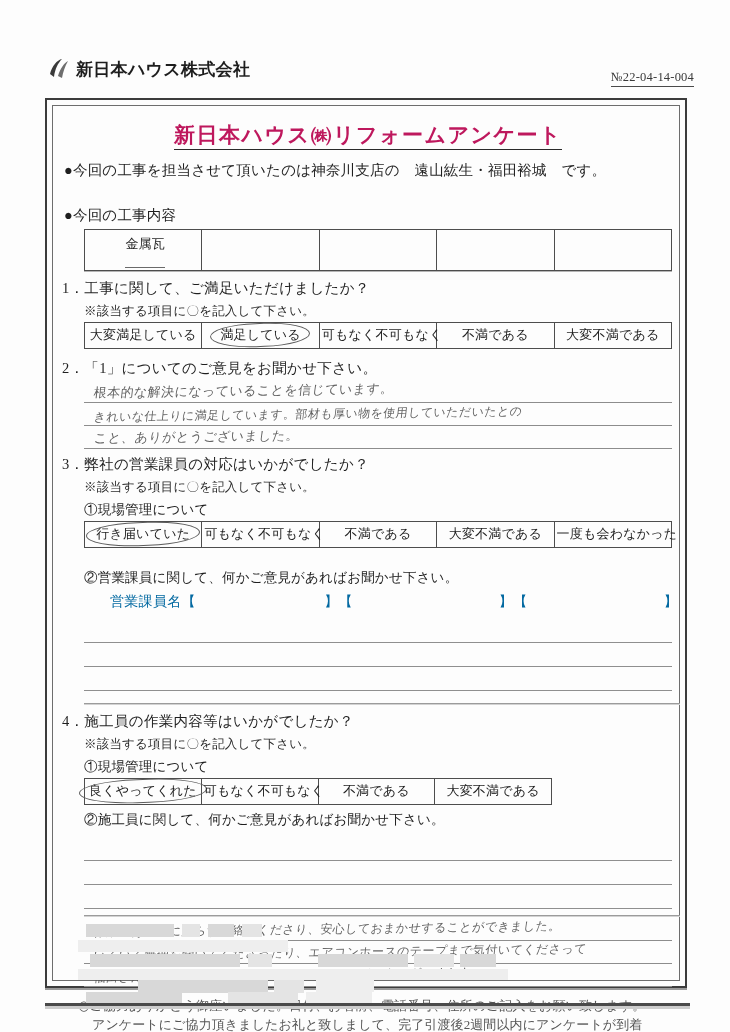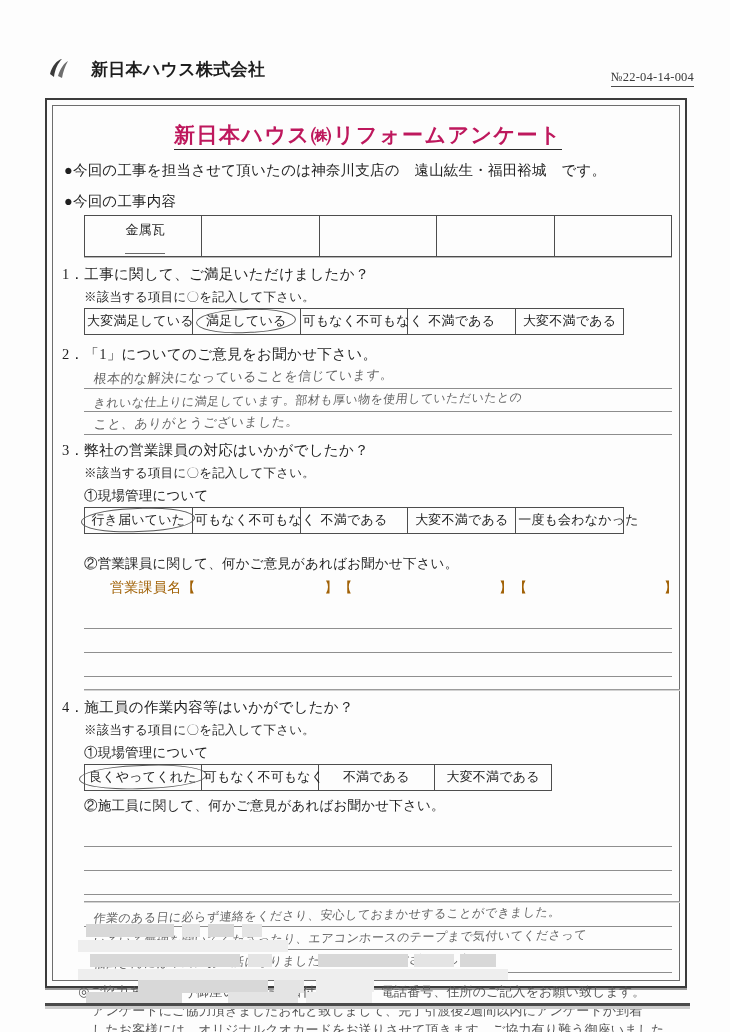--- a/index.html
+++ b/index.html
@@ -19,21 +19,21 @@
     overflow: hidden;
   }
 
   
   .letterhead {
     position: absolute;
     left: 48px;
     top: 57px;
     display: flex;
     align-items: center;
-    gap: 21px;
+    gap: 6px;
   }
   .logo-mark {
     width: 22px;
     height: 24px;
     position: relative;
   }
   .logo-mark svg { display: block; }
   .company-name {
     font-family: "DejaVu Sans", "Liberation Sans", sans-serif;
     font-size: 17px;
@@ -169,21 +169,21 @@
   .rating-table {
     margin-left: 26px;
     margin-top: 2px;
     border: 1.6px solid #3f3f3f;
   }
   .rating-table td {
     height: 22px;
     padding: 1px 2px 2px 2px;
     font-size: 12.8px;
   }
-  .rating-table.w5 { width: 540px; }
+  .rating-table.w5 { width: 588px; }
   .rating-table.w4 { width: 468px; }
 
   
   .circled {
     position: relative;
     display: inline-block;
     padding: 0 2px;
   }
   .circled::after {
     content: "";
@@ -226,21 +226,21 @@
     border-bottom: 1px solid #8f8f8f;
     height: 23px;
     width: 588px;
   }
 
   
   .staff-row {
     margin-left: 52px;
     margin-top: 6px;
     font-size: 14px;
-    color: #a16207;
+    color: #0369a1;
     display: flex;
     align-items: flex-start;
     letter-spacing: 0.3px;
     white-space: nowrap;
   }
   .staff-row .bk {
     display: inline-block;
   }
   .gap-a { display: inline-block; width: 132px; }
   .gap-b { display: inline-block; width: 150px; }
@@ -313,21 +313,21 @@
   </div>
 
   <div class="content">
 
     <div class="form-title">
       <span>新日本ハウス㈱リフォームアンケート</span>
     </div>
 
     <div class="bullet-line">●今回の工事を担当させて頂いたのは神奈川支店の　遠山紘生・福田裕城　です。</div>
 
-    <div class="bullet-line" style="margin-top:12px">●今回の工事内容</div>
+    <div class="bullet-line" style="margin-top:26px">●今回の工事内容</div>
 
     <table class="grid work-table">
       <tbody>
           <tr>
         <td><span class="cellval">金属瓦</span></td>
         <td><span class="cellval"></span></td>
         <td><span class="cellval"></span></td>
         <td><span class="cellval"></span></td>
         <td><span class="cellval"></span></td>
       </tr>

